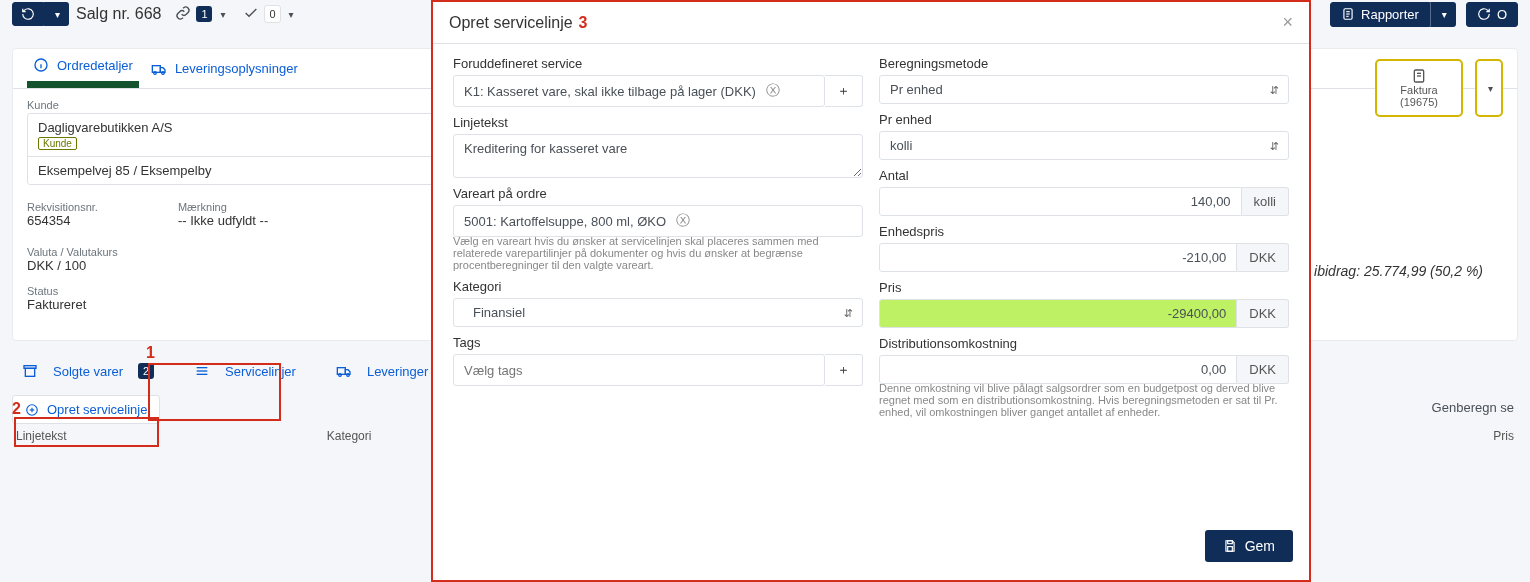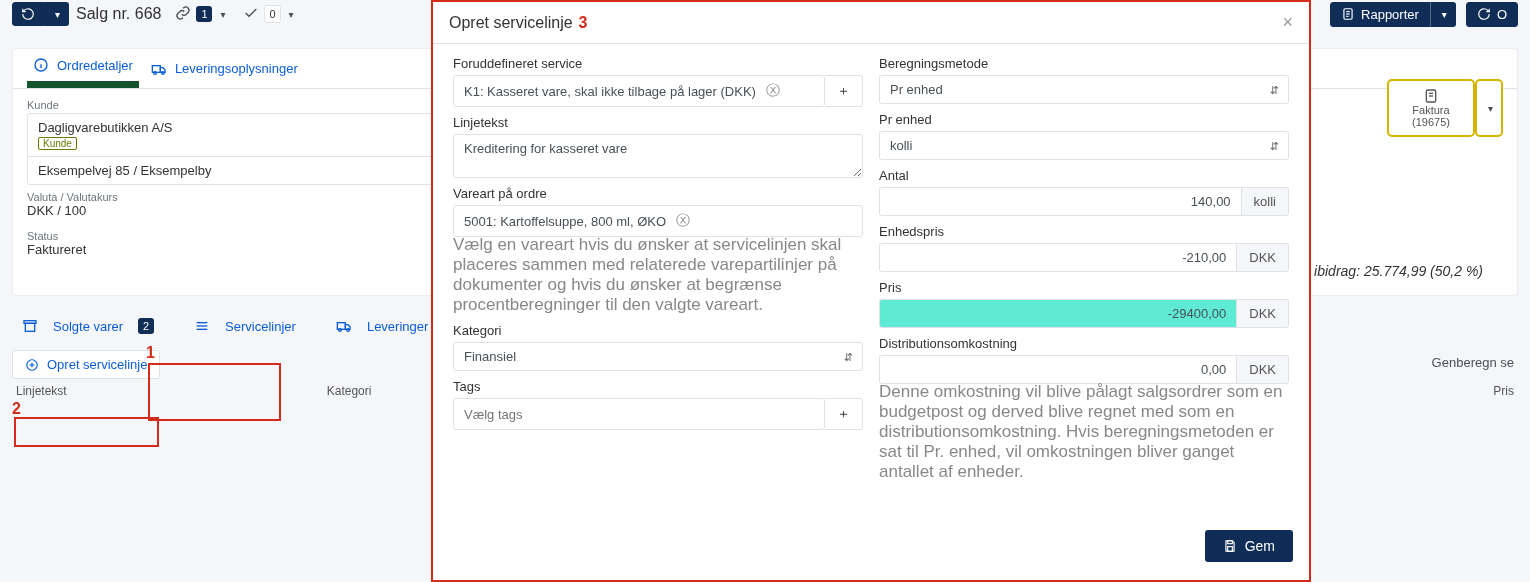--- a/index.html
+++ b/index.html
@@ -44,21 +44,21 @@
   .left{min-width:520px}
   .label{font-size:11px;color:var(--muted)}
   .kv{margin:6px 0 12px 0}
   .customerbox{border:1px solid var(--border);border-radius:3px;margin-top:2px}
   .customerbox .row{padding:6px 10px;display:flex;flex-direction:column;gap:2px;border-bottom:1px solid var(--border)}
   .customerbox .row:last-child{border-bottom:none}
   .kunde-tag{display:inline-block;font-size:10px;color:var(--olive);border:1px solid var(--olive);border-radius:2px;padding:0 4px;width:max-content}
   .tworow{display:flex;gap:80px}
   .right{flex:1;text-align:right;font-size:14px;font-style:italic;color:#333;padding-right:20px;align-self:flex-start;padding-top:164px}
   
-  .steps{position:absolute;right:14px;top:30px;display:flex;gap:0;align-items:stretch}
+  .steps{position:absolute;right:14px;top:10px;display:flex;gap:12px;align-items:stretch}
   .step{border:2px solid var(--yellow);border-radius:5px;min-width:88px;height:58px;display:flex;flex-direction:column;align-items:center;justify-content:center;color:var(--text);background:#fff}
   .step.small{min-width:28px}
   .step svg{width:16px;height:16px;stroke:#555}
   .step .tiny{font-size:11px;color:#555}
   
   .midtabs{margin:14px 12px 0 12px;display:flex;gap:36px;padding:0 8px}
   .midtab{display:inline-flex;align-items:center;gap:15px;padding:8px 2px;color:#0b5ed7}
   .midtab svg{width:16px;height:16px;stroke:#0b5ed7;fill:none}
   .midtab .pill{background:var(--blue);color:#fff}
   
@@ -78,27 +78,27 @@
   .modal-close{margin-left:auto;font-size:18px;color:#999}
   .modal-body{flex:1;overflow:auto;padding:12px 20px 4px 20px;display:flex;gap:16px}
   .col{flex:1;display:flex;flex-direction:column;gap:8px}
   .fld label{font-size:13px;color:#333;margin-bottom:4px;display:block}
   .ctrl{display:flex}
   .ctrl input, .ctrl textarea, .ctrl select, .ctrl .selectlike{
     flex:1;border:1px solid var(--border);border-radius:3px;padding:6px 10px;font:inherit;color:#495057;background:#fff
   }
   .ctrl .selectlike{display:flex;justify-content:space-between}
   .ctrl textarea{height:44px;resize:both}
-  .ctrl.readonly input{background:#5eead4}
+  .ctrl.readonly input{background:#bef264}
   .addon{border:1px solid var(--border);border-left:none;padding:6px 12px;display:flex;align-items:center;border-radius:0 3px 3px 0;background:#f4f6f9;color:#555;min-width:40px;justify-content:center}
   .ctrl.addonmode input{border-radius:3px 0 0 3px}
   .ctrl .plusbtn{border:1px solid var(--border);border-left:none;padding:6px 12px;border-radius:0 3px 3px 0;background:#fff}
   .ctrl .chip{display:inline-flex;align-items:center;gap:6px}
   .ctrl .chip .rm{font-size:14px;color:#888;margin-left:4px}
-  .help{font-size:17px;color:#888;margin-top:-2px}
+  .help{font-size:11px;color:#888;margin-top:-2px}
   .right-align input{text-align:right}
   .modal-foot{padding:10px 16px 18px 16px;display:flex;justify-content:flex-end;border-top:1px solid transparent}
   .savebtn{display:inline-flex;align-items:center;gap:8px;background:var(--blue);color:#fff;border:none;border-radius:3px;padding:8px 18px;font-size:14px}
   .savebtn svg{width:14px;height:14px;stroke:#fff;fill:none}
   .seldd{appearance:none;-webkit-appearance:none;background:#fff;position:relative}
   .selwrap{position:relative;flex:1}
   .selwrap .caret2{position:absolute;right:10px;top:50%;transform:translateY(-50%);font-size:11px;color:#666;pointer-events:none}
 </style>
 </head>
 <body>
@@ -207,20 +207,30 @@
       <div class="customerbox">
         <div class="row">
           <span>Dagligvarebutikken A/S</span>
           <span class="kunde-tag">Kunde</span>
         </div>
         <div class="row">
           <span>Eksempelvej 85 / Eksempelby</span>
         </div>
       </div>
 
+      <div class="tworow" style="margin-top:10px">
+        <div class="kv">
+          <div class="label">Rekvisitionsnr.</div>
+          <div>654354</div>
+        </div>
+        <div class="kv">
+          <div class="label">Mærkning</div>
+          <div>-- Ikke udfyldt --</div>
+        </div>
+      </div>
       <div class="kv">
         <div class="label">Valuta / Valutakurs</div>
         <div>DKK / 100</div>
       </div>
       <div class="kv">
         <div class="label">Status</div>
         <div>Faktureret</div>
       </div>
     </div>
 
@@ -325,21 +335,21 @@
                 <span class="rm">ⓧ</span>
               </span>
           </div>
         </div>
         <div class="help">Vælg en vareart hvis du ønsker at servicelinjen skal placeres sammen med relaterede varepartilinjer på dokumenter og hvis du ønsker at begrænse procentberegninger til den valgte vareart.</div>
       </div>
       <div class="fld">
         <label>Kategori</label>
         <div class="ctrl">
           <div class="selwrap">
-            <select class="seldd" style="width:100%;border:1px solid var(--border);border-radius:3px;padding:6px 10px;font:inherit;color:#495057">
+            <select class="seldd" style="width:100%;border:1px solid var(--border);border-radius:3px;padding:6px 19px;font:inherit;color:#495057">
               <option>Finansiel</option>
             </select>
             <span class="caret2">⇵</span>
           </div>
         </div>
       </div>
       <div class="fld">
         <label>Tags</label>
         <div class="ctrl">
           <input type="text" placeholder="Vælg tags" style="">

